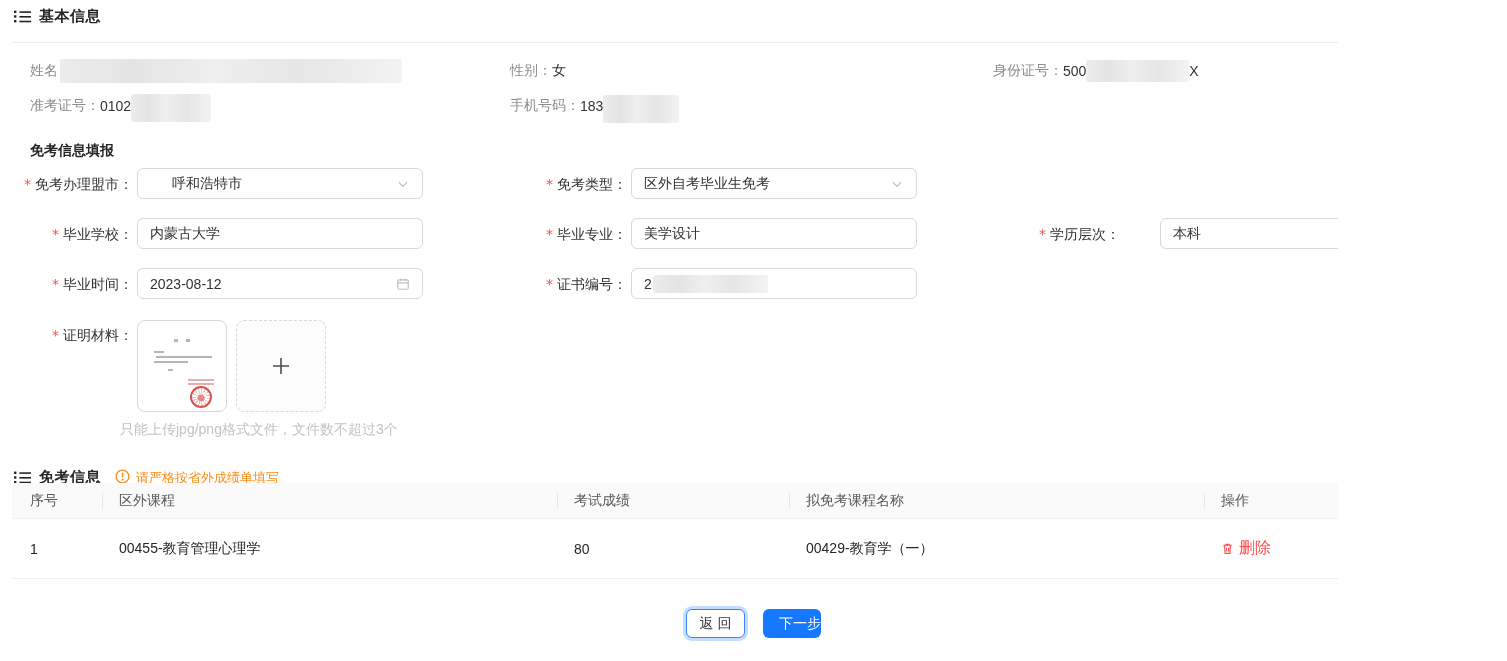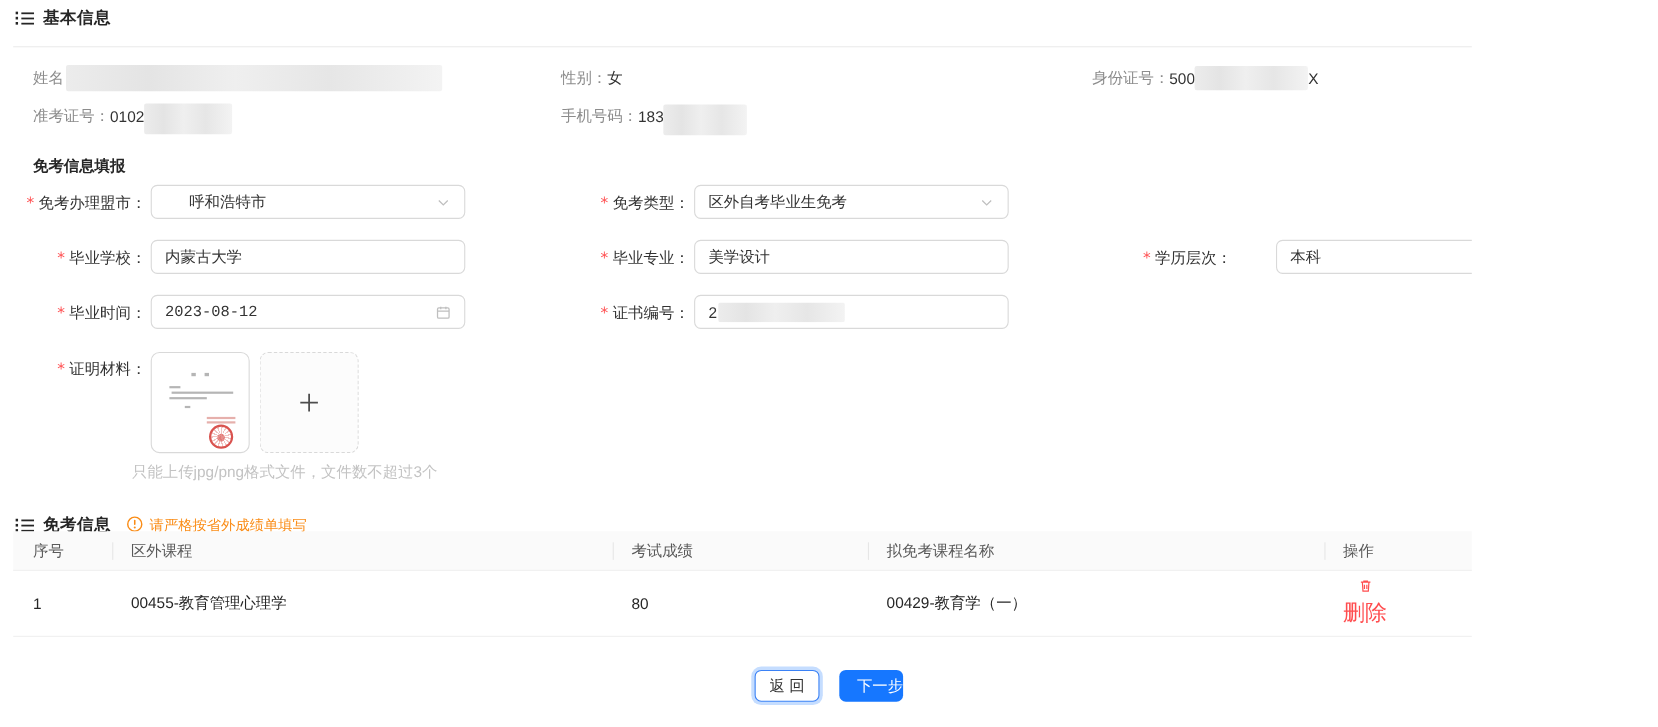--- a/index.html
+++ b/index.html
@@ -60,21 +60,21 @@
 
   
   .table { position: absolute; left: 12px; top: 483px; width: 1483px; font-size: 14px; }
   .thead { display: flex; height: 36px; background: #fafafa; border-bottom: 1px solid #f0f0f0; }
   .th { display: flex; align-items: center; padding: 0 16px; color: #595959; position: relative; }
   .th:not(:last-child)::after { content: ""; position: absolute; right: 0; top: 10px; width: 1px; height: 16px; background: rgba(0,0,0,0.08); }
   .trow { display: flex; height: 60px; border-bottom: 1px solid #f0f0f0; }
   .td { display: flex; align-items: center; padding: 0 16px; color: #262626; }
   .c1 { width: 91px; padding-left: 18px; } .c2 { width: 455px; } .c3 { width: 232px; }
   .c4 { width: 415px; } .c5 { width: 290px; }
-  .delete-link { display: flex; align-items: center; gap: 5px; color: #ff4d4f; cursor: pointer; font-size: 20px; flex-direction: column; }
+  .delete-link { display: flex; align-items: center; gap: 5px; color: #ff4d4f; cursor: pointer; font-size: 16px; }
 
   
   .btn-back { position: absolute; left: 686px; top: 609px; width: 59px; height: 29px; background: #fff;
               border: 1px solid #3b82f6; border-radius: 6px; font-size: 14px; color: #333;
               box-shadow: 0 0 0 3px rgba(22,119,255,0.25); cursor: pointer; font-family: inherit; }
   .btn-next { left: 763px; top: 609px; width: 58px; height: 29px; font-size: 14px; }
 </style>
 </head>
 <body>
 
@@ -167,21 +167,21 @@
     <span class="suffix-icon">
       <svg viewBox="0 0 24 24" fill="none" stroke="#bfbfbf" stroke-width="2">
           <path d="M5 9l7 7 7-7"></path>
         </svg>
     </span>
   </div>
 
   <div class="f-label" style="left:0; width:133px; top:276px;">
     <span class="req">*</span><span>毕业时间：</span>
   </div>
-  <div class="f-box" style="left:137px; top:268px;font-family:Liberation Mono, monospace;">
+  <div class="f-box" style="left:137px; top:268px;">
     <span class="val">2023-08-12</span>
     <span class="suffix-icon">
       <svg viewBox="0 0 24 24" fill="none" stroke="#bfbfbf" stroke-width="2">
           <rect x="3" y="5" width="18" height="16" rx="2"></rect>
           <path d="M3 10h18M8 3v4M16 3v4"></path>
         </svg>
     </span>
   </div>
   <div class="f-label" style="left:440px; width:187px; top:276px;">
     <span class="req">*</span><span>证书编号：</span>

